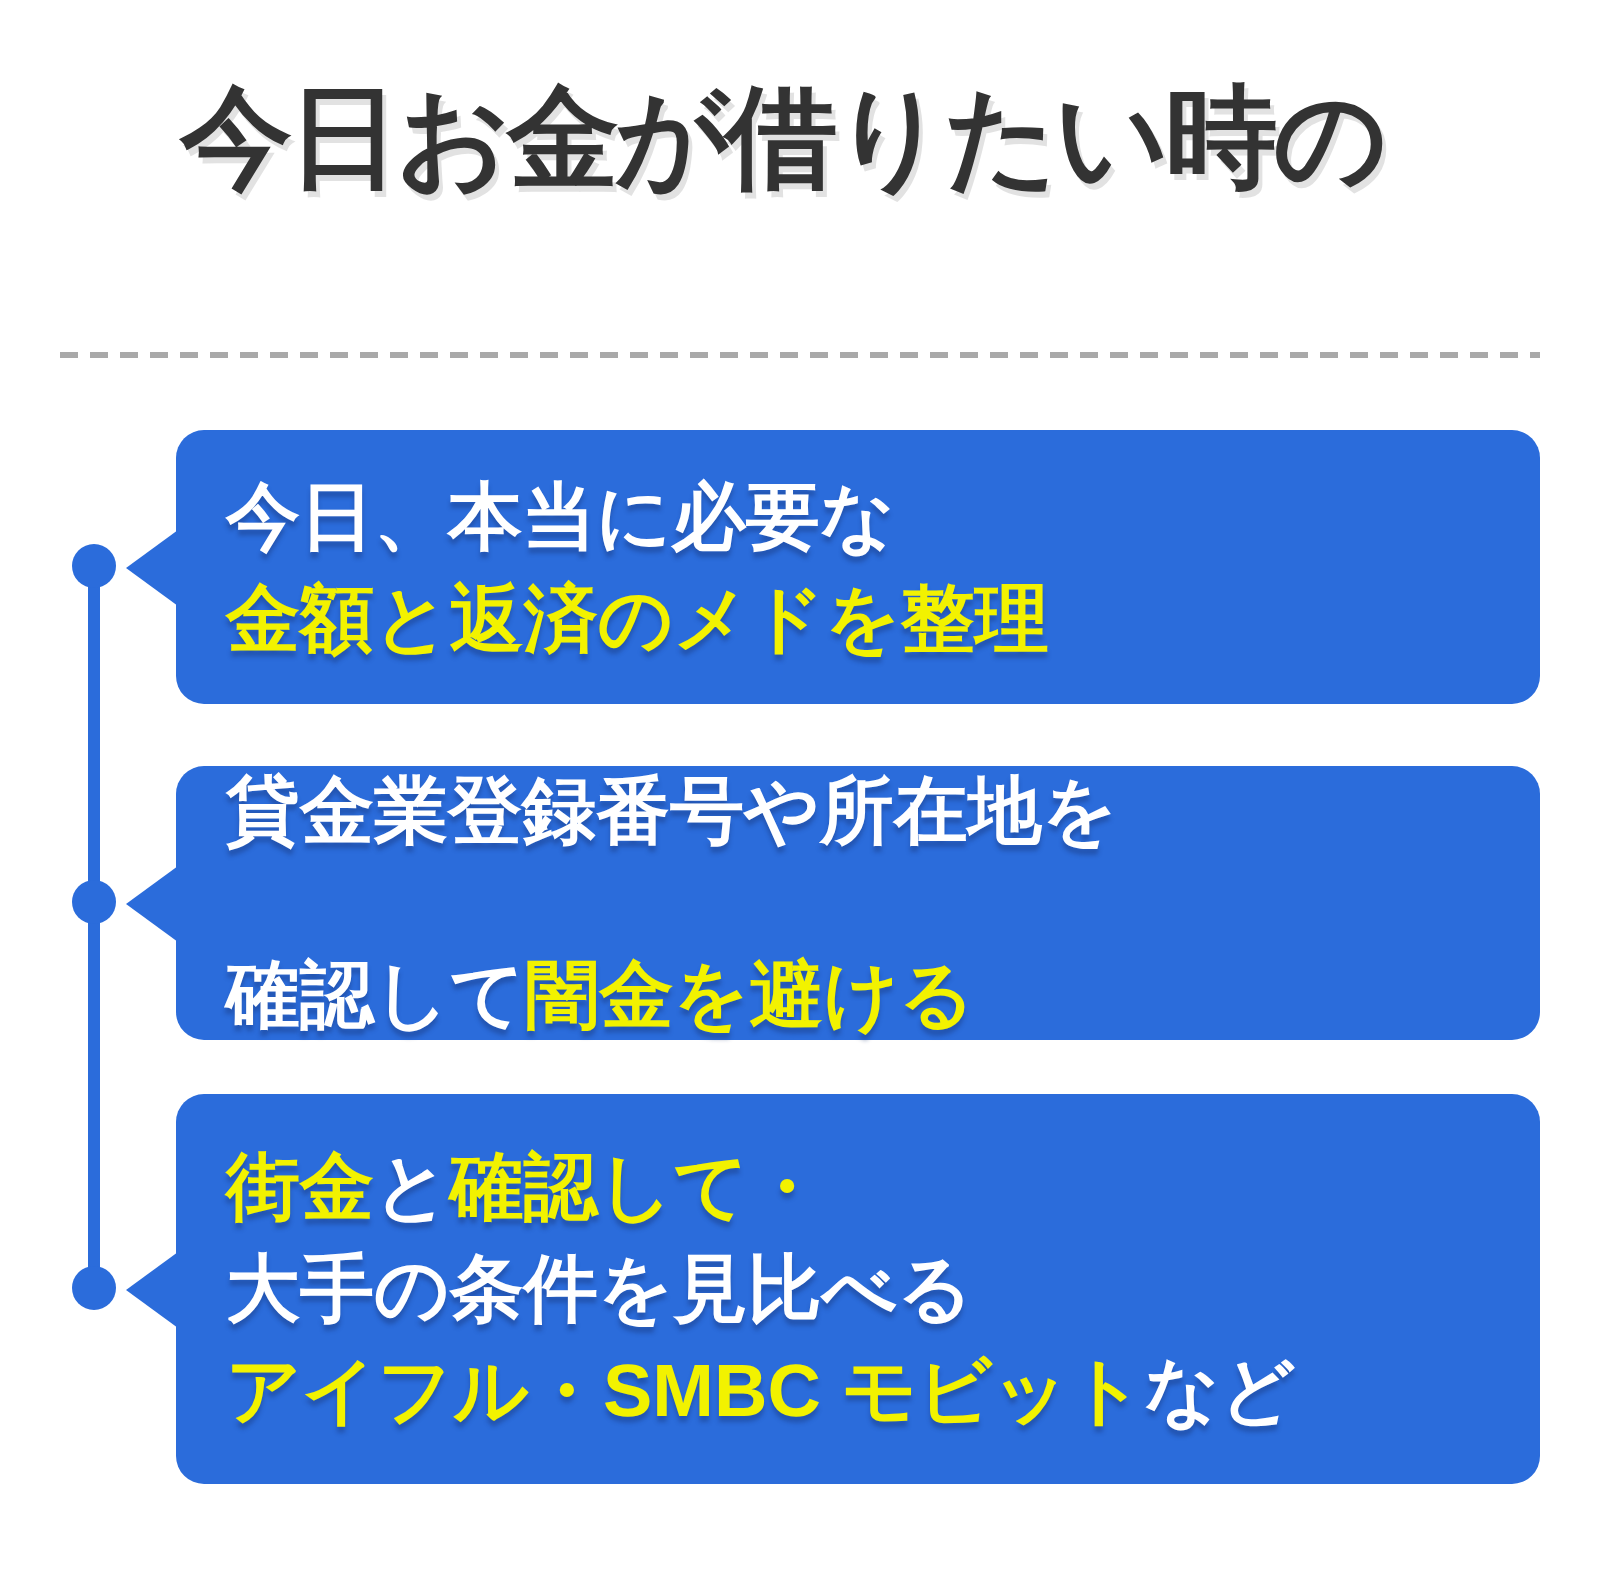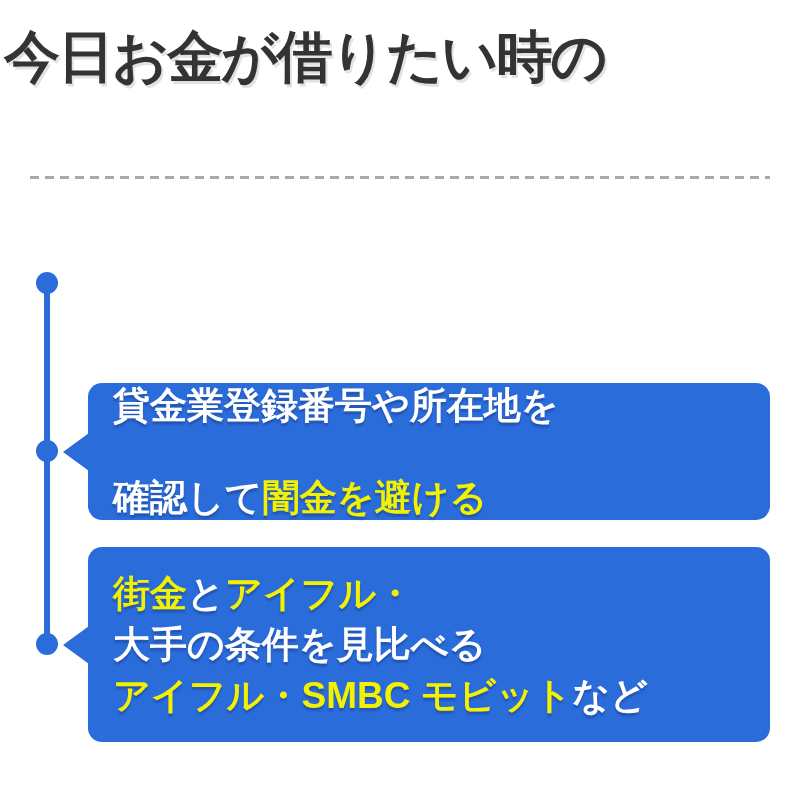--- a/index.html
+++ b/index.html
@@ -14,22 +14,22 @@
   .canvas{
     position:relative;
     width:800px;height:788px;
     background:var(--bg);
     overflow:hidden;
     font-family:"Liberation Sans","DejaVu Sans",sans-serif;
   }
 
   
   .title{
-    position:absolute;top:24px;left:0;width:676px;margin:4px;
-    text-align:left;
+    position:absolute;top:24px;left:0;width:676px;margin:16px;
+    text-align:right;
     color:var(--ink);
     font-size:56px;line-height:58px;
     font-weight:900;letter-spacing:-2px;
     text-shadow:2px 3px 0 rgba(51,51,51,0.14);
   }
   .title-line{display:block;}
 
   
   .divider{
     position:absolute;left:30px;top:176px;
@@ -91,35 +91,44 @@
     <span class="title-line">今日お金が借りたい時の</span>
   </h1>
 
   <div class="divider"></div>
 
   <div class="timeline-line"></div>
   <div class="dot dot1"></div>
   <div class="dot dot2"></div>
   <div class="dot dot3"></div>
 
+  <section class="bubble bubble1">
+    <span class="tail"></span>
+    <p class="line">
+      <span class="seg seg-white">今日、本当に必要な</span>
+    </p>
+    <p class="line">
+      <span class="seg seg-yellow">金額と返済のメドを整理</span>
+    </p>
+  </section>
 
   <section class="bubble bubble2">
     <span class="tail"></span>
     <p class="line">
       <span class="seg seg-white">貸金業登録番号や所在地を</span>
     </p>
     <p class="line">
       <span class="seg seg-white">確認して</span><span class="seg seg-yellow">闇金を避ける</span>
     </p>
   </section>
 
   <section class="bubble bubble3">
     <span class="tail"></span>
     <p class="line">
-      <span class="seg seg-yellow">街金</span><span class="seg seg-white">と</span><span class="seg seg-yellow">アイフル・</span>
+      <span class="seg seg-yellow">街金</span><span class="seg seg-white">と</span><span class="seg seg-yellow">確認して・</span>
     </p>
     <p class="line">
       <span class="seg seg-white">大手の条件を見比べる</span>
     </p>
     <p class="line">
       <span class="seg seg-yellow">アイフル・SMBC モビット</span><span class="seg seg-white">など</span>
     </p>
   </section>
 
 </div>

